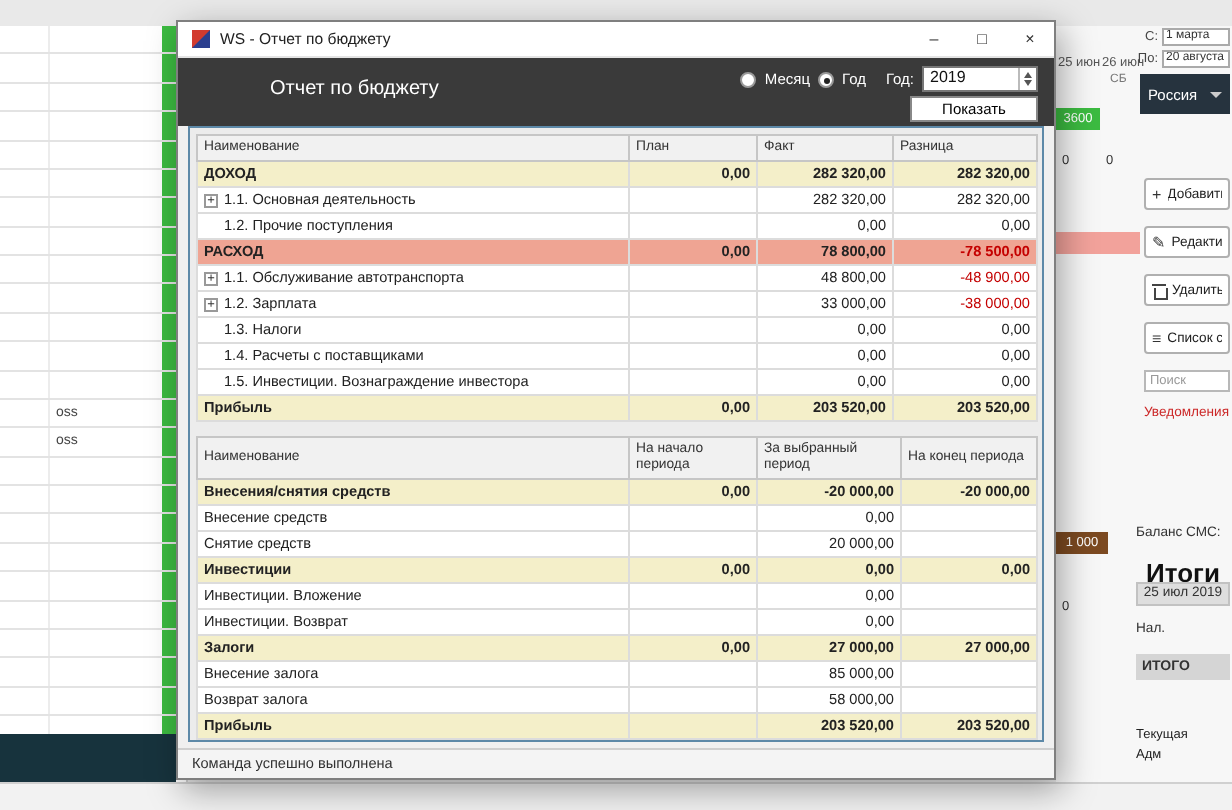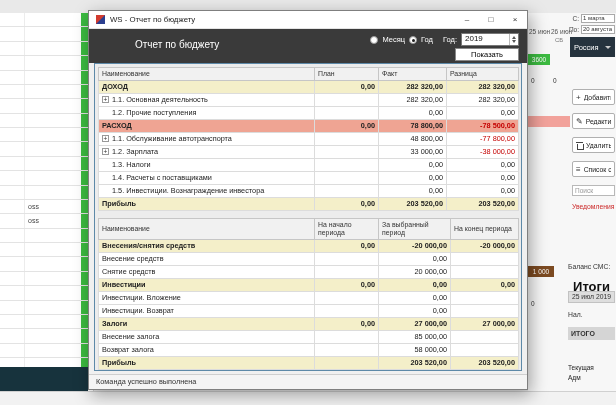--- a/index.html
+++ b/index.html
@@ -389,21 +389,21 @@
               <td><span>РАСХОД</span></td>
               <td class="c-num">0,00</td>
               <td class="c-num">78 800,00</td>
               <td class="c-num neg">-78 500,00</td>
             </tr>
 
             <tr>
               <td><span class="expander">+</span><span>1.1. Обслуживание автотранспорта</span></td>
               <td class="c-num"></td>
               <td class="c-num">48 800,00</td>
-              <td class="c-num neg">-77 800,00</td>
+              <td class="c-num neg">-48 900,00</td>
             </tr>
 
             <tr>
               <td><span class="expander">+</span><span>1.2. Зарплата</span></td>
               <td class="c-num"></td>
               <td class="c-num">33 000,00</td>
               <td class="c-num neg">-38 000,00</td>
             </tr>
 
             <tr>

